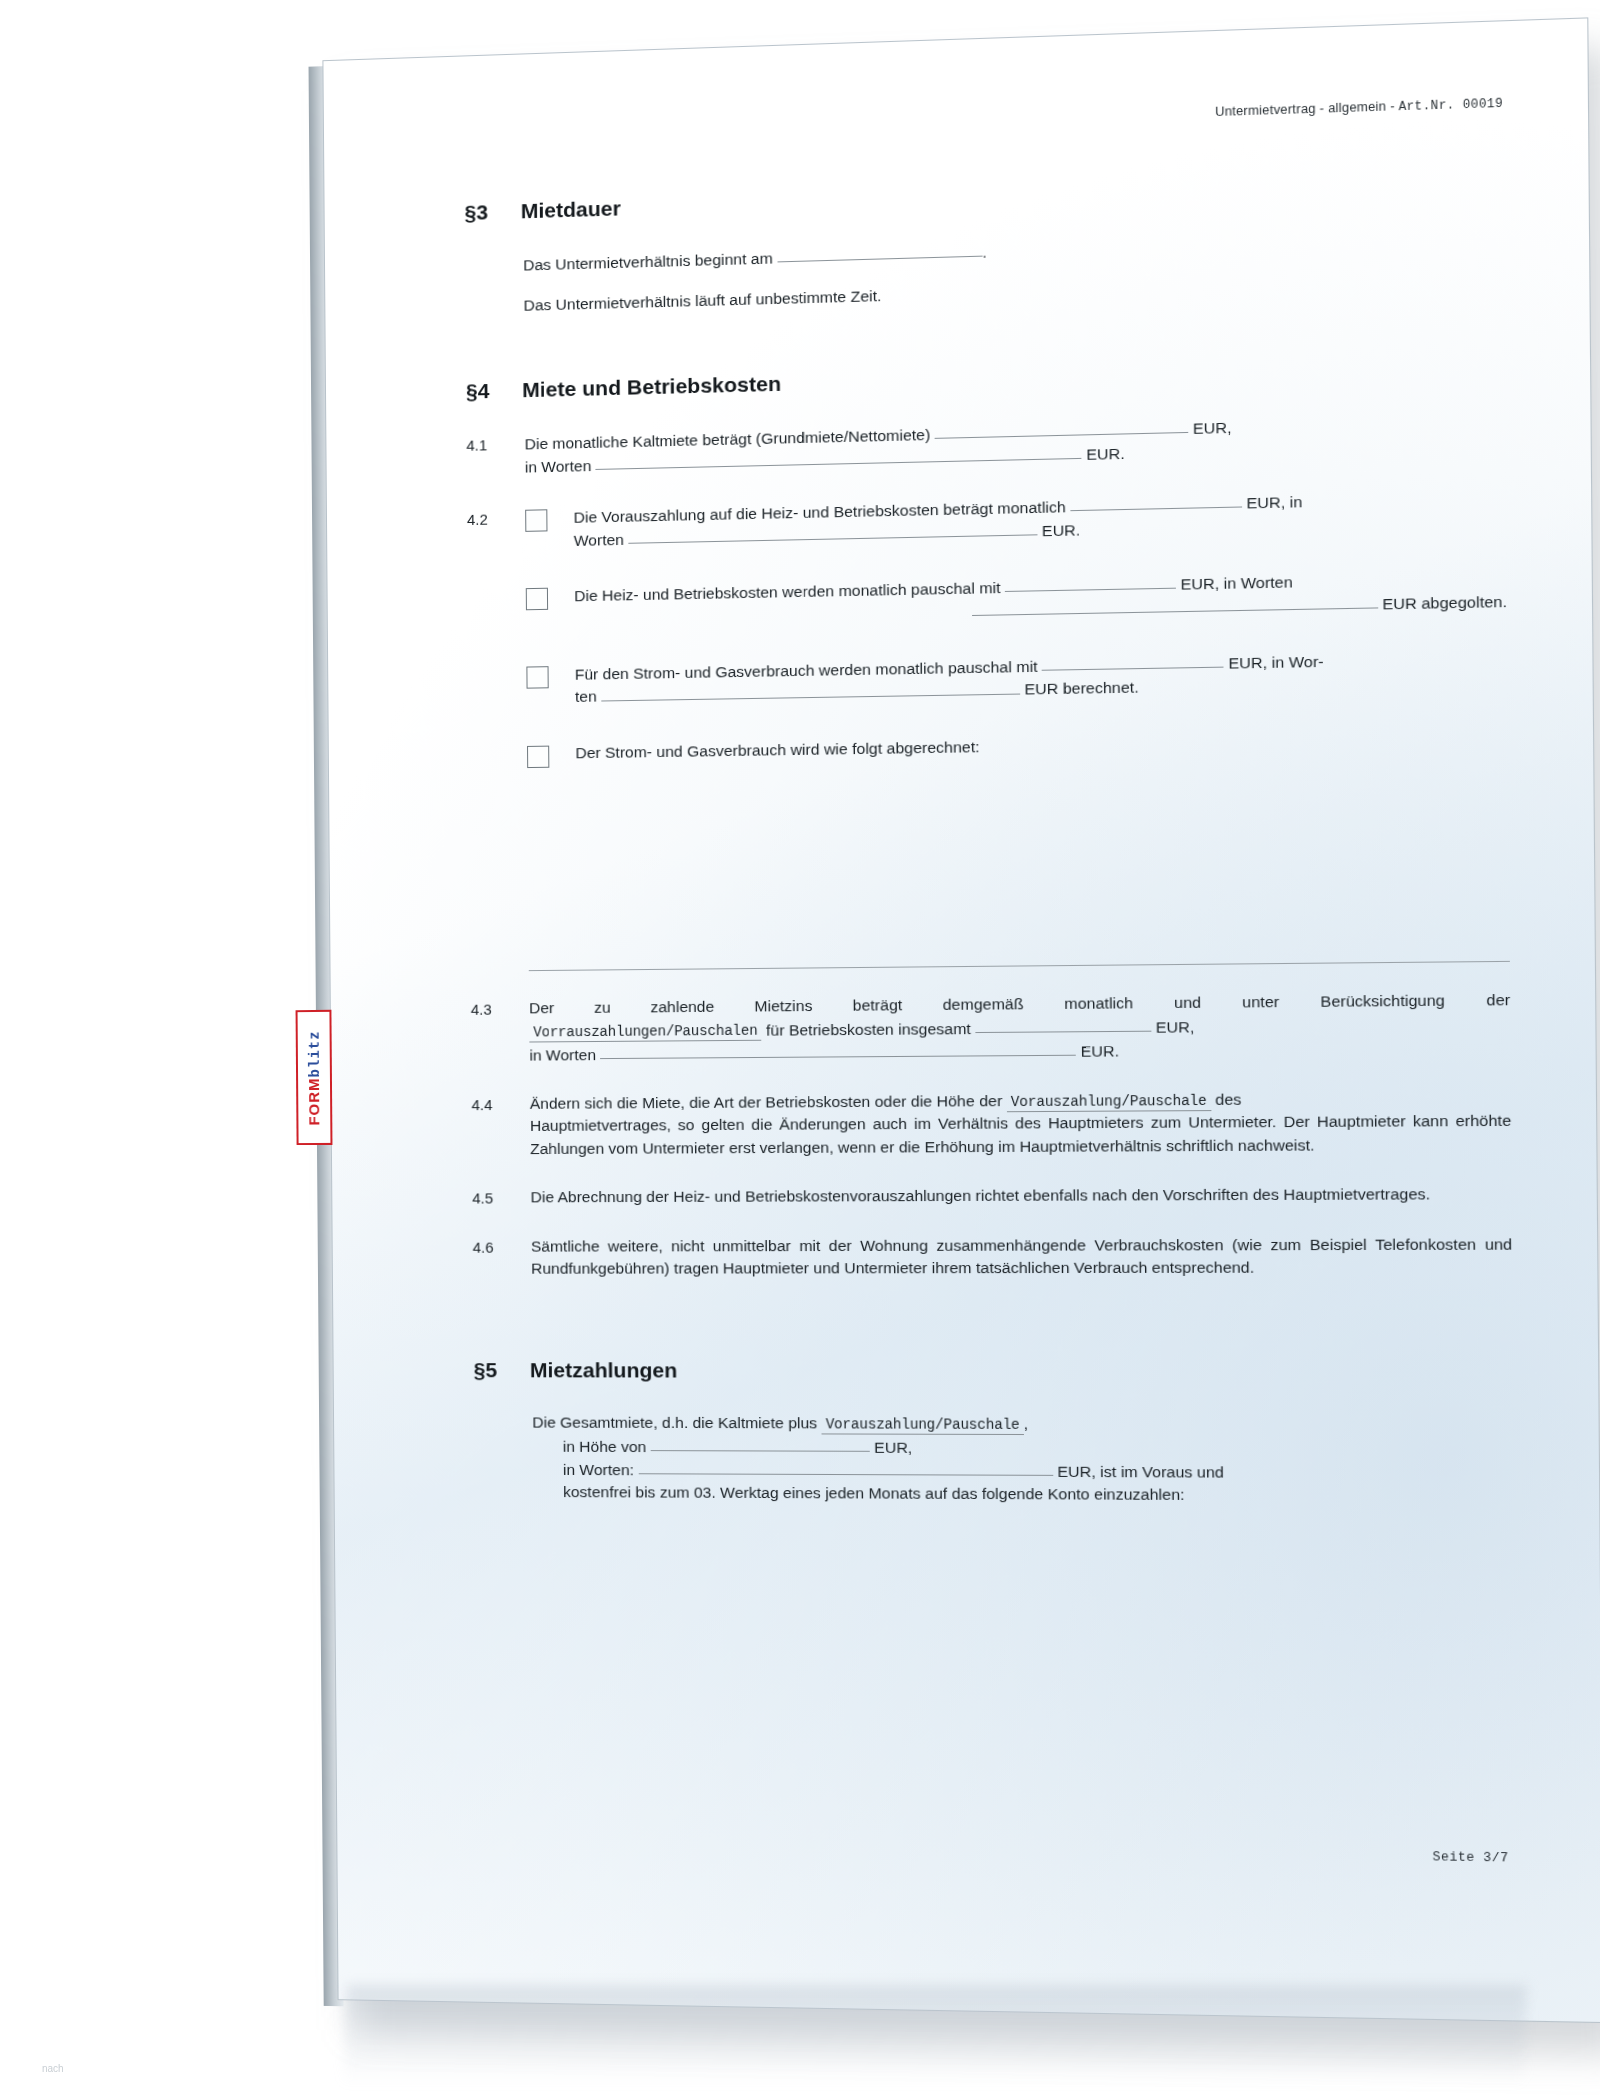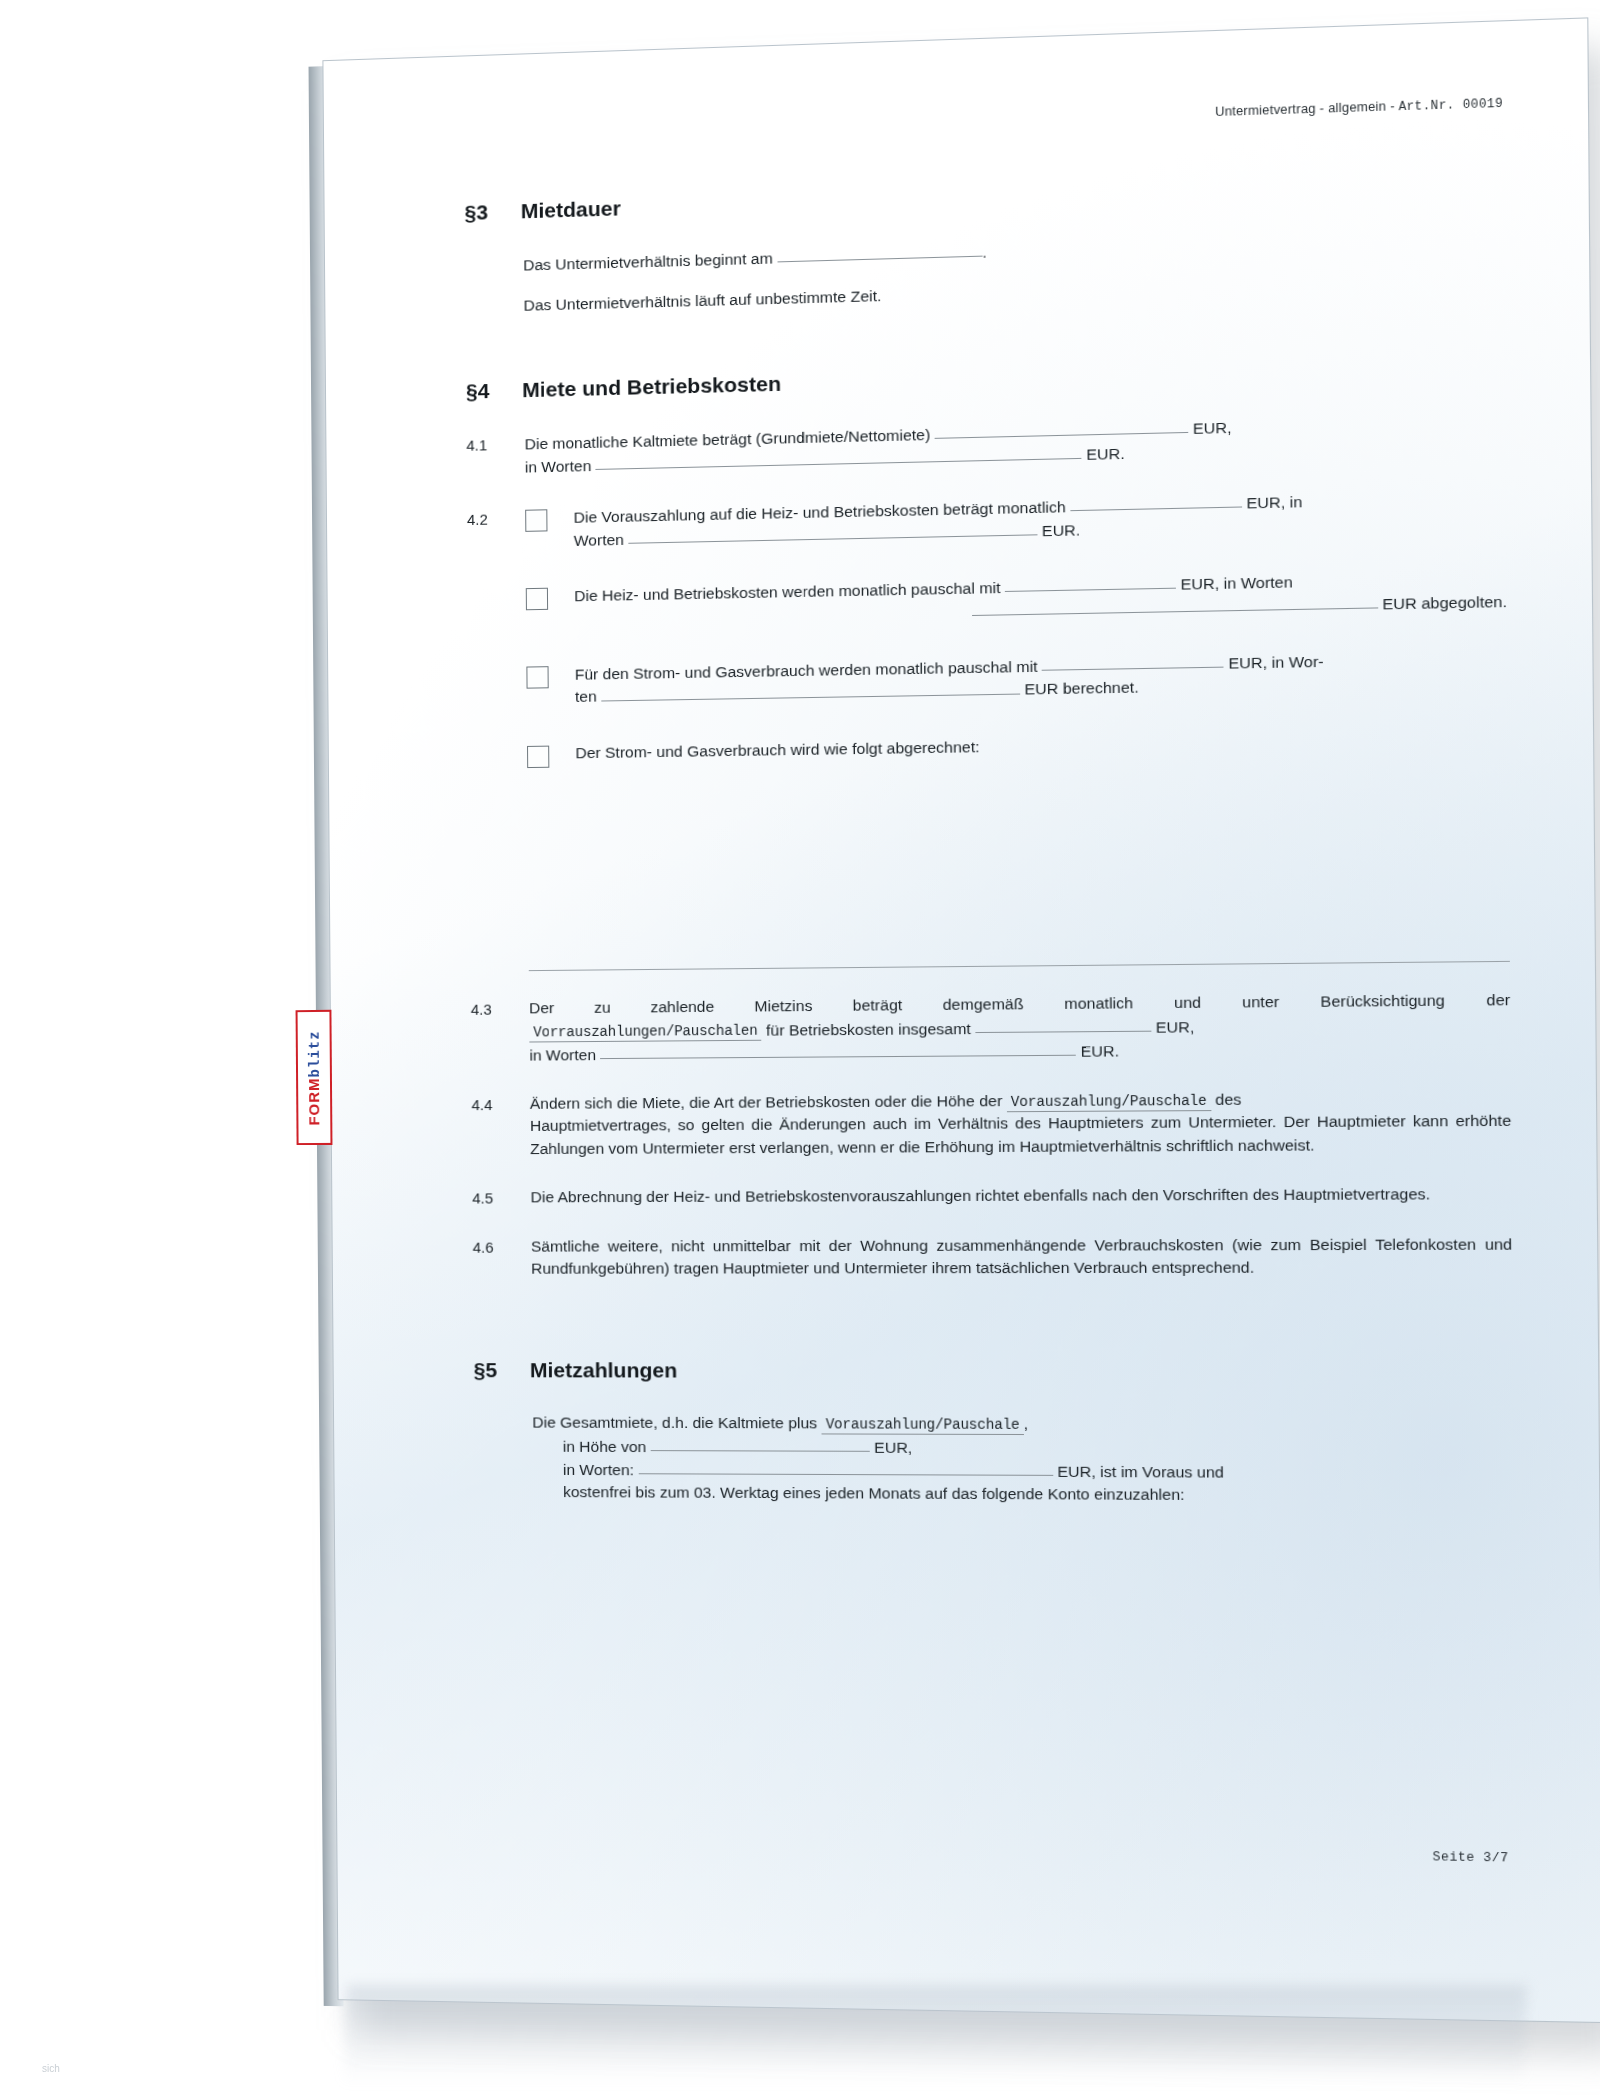--- a/index.html
+++ b/index.html
@@ -420,15 +420,15 @@
 
   <div class="tab">
     <div class="tab-inner">
       <div class="tab-text">
         <span class="red">FORM</span><span class="blue">blitz</span>
       </div>
     </div>
   </div>
 
   <div class="reflect"></div>
-  <div class="corner-mark">sich</div>
+  <div class="corner-mark">nach</div>
 
 </div>
 
 </body></html>

